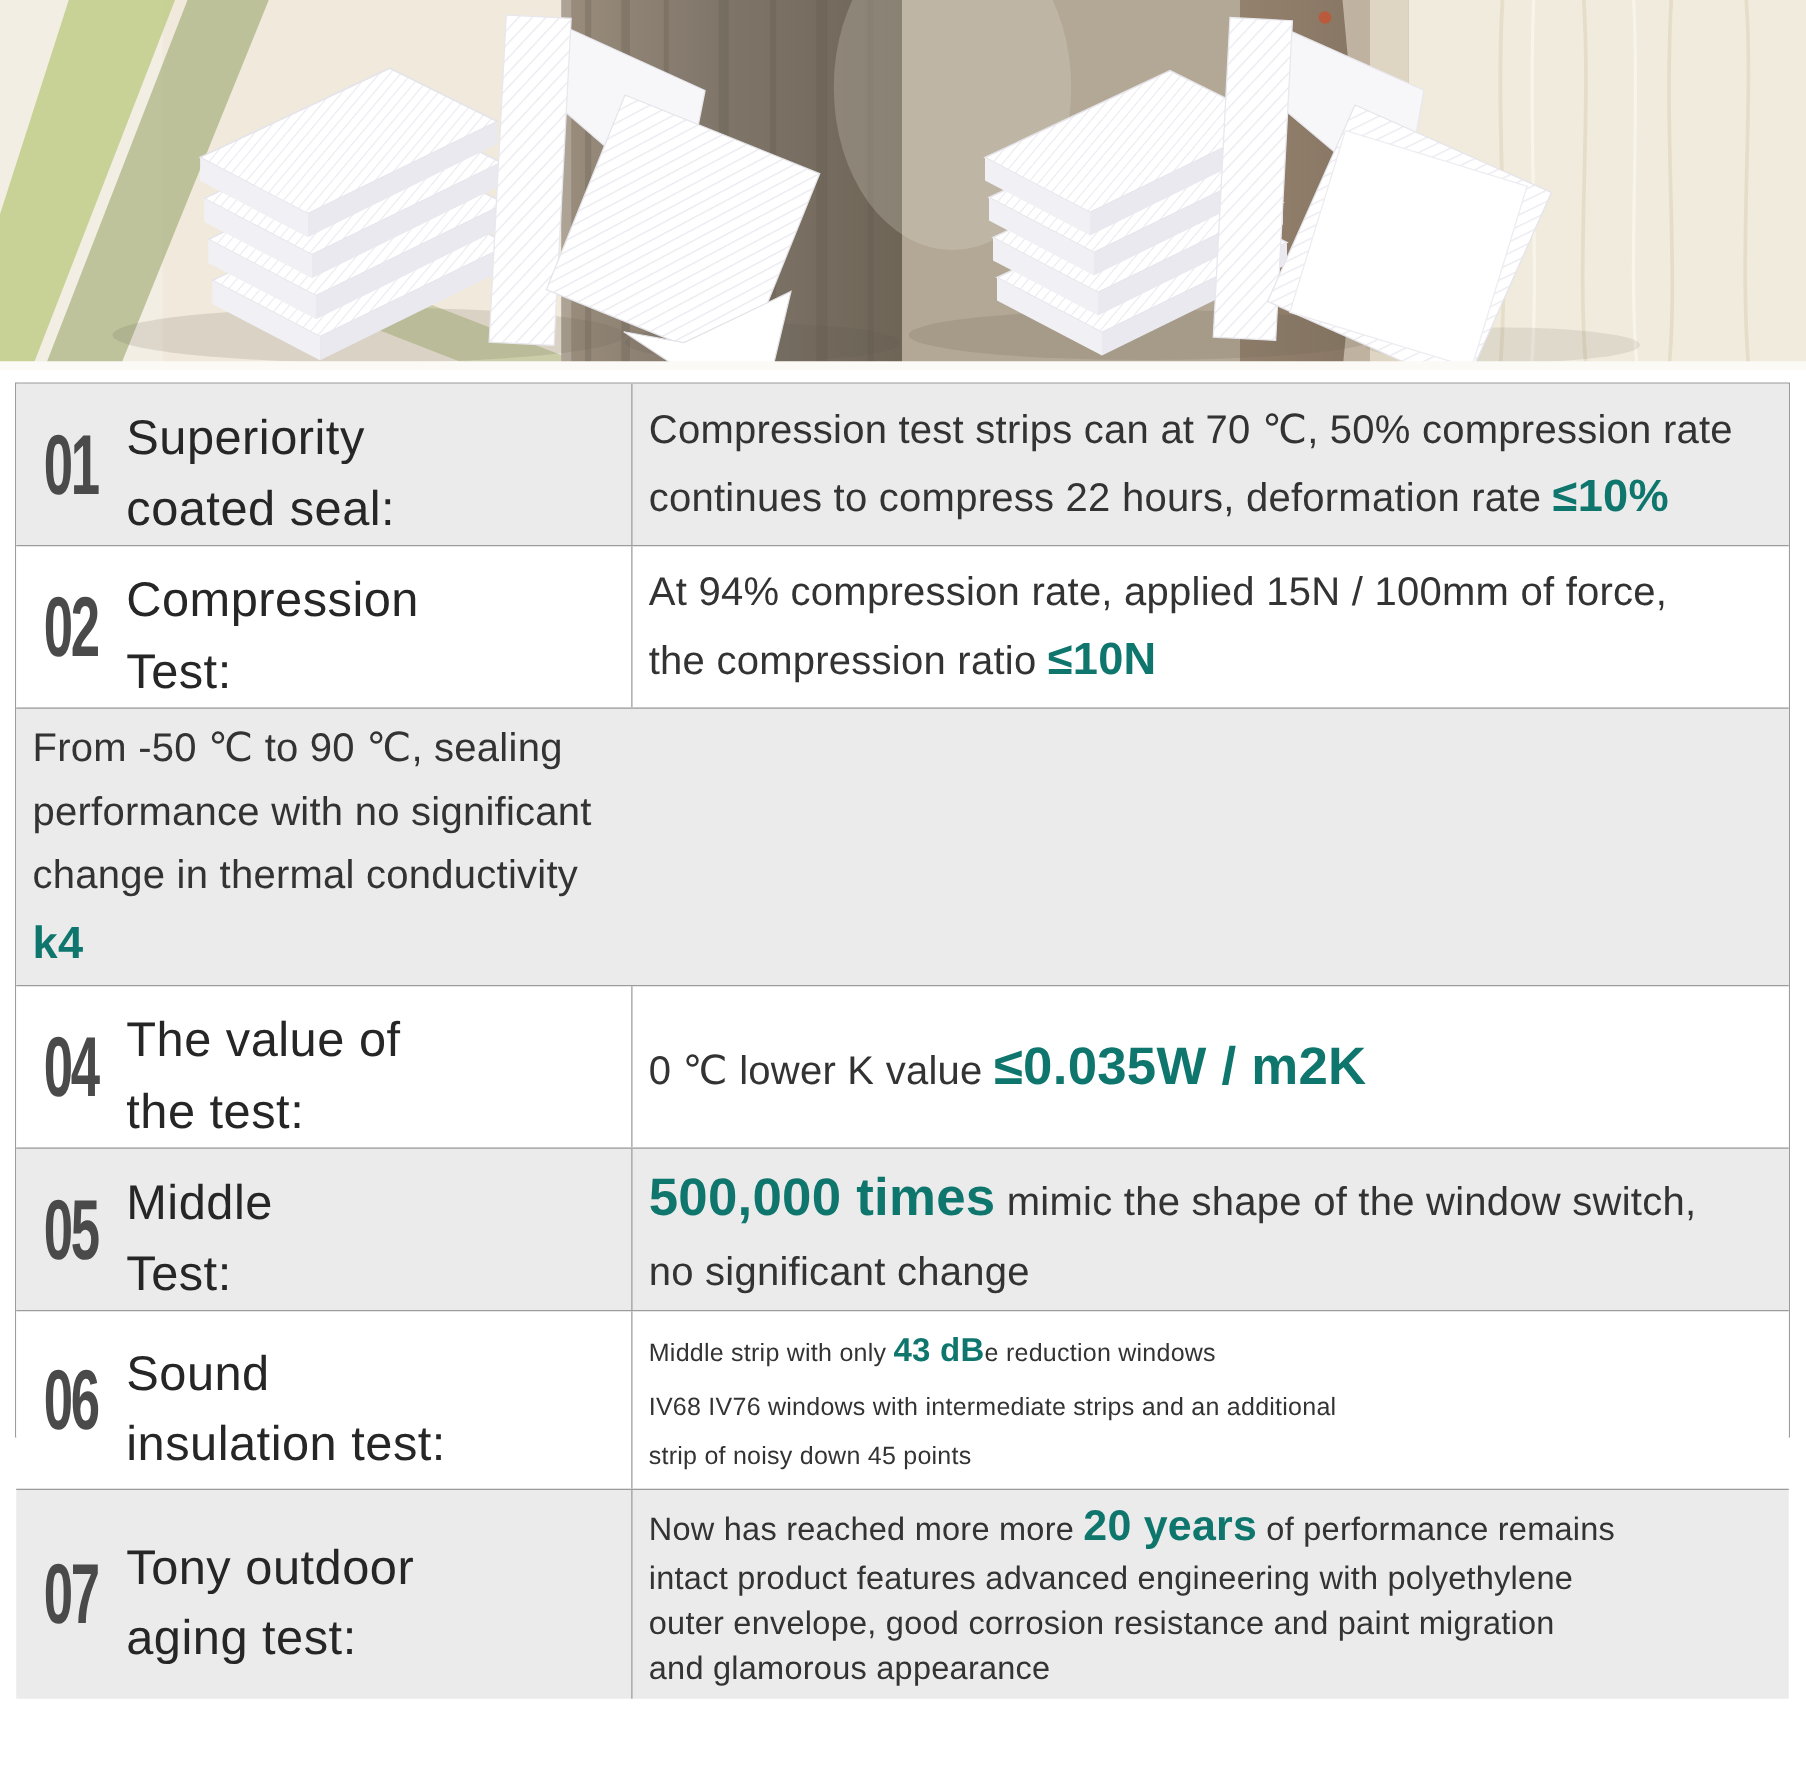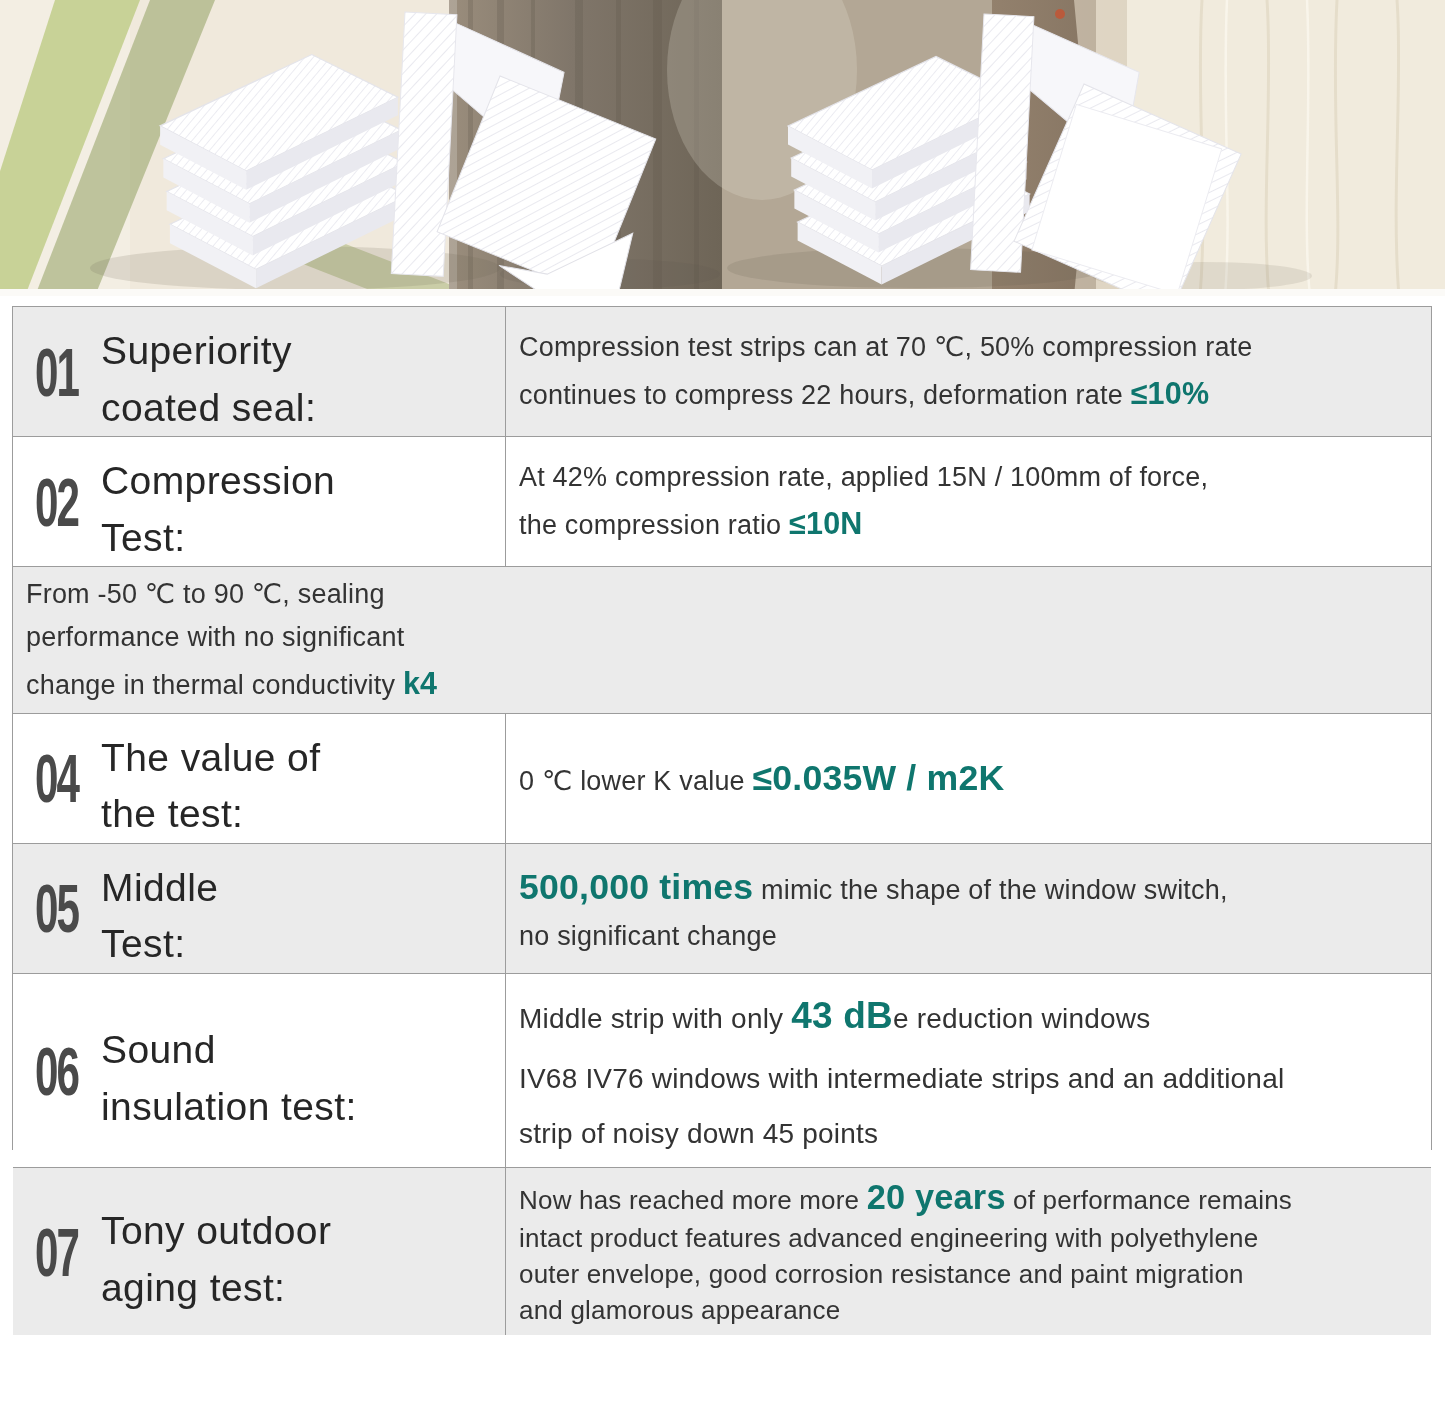--- a/index.html
+++ b/index.html
@@ -46,25 +46,25 @@
     font-size:39px;line-height:1.45;color:#262626;
     letter-spacing:.4px;
     white-space:pre-line;
     margin-top:16px;
   }
   .cell-right{
     display:flex;align-items:center;
     padding:6px 24px 6px 13px;box-sizing:border-box;
   }
   .row-desc{
-    font-size:27px;line-height:1.58;color:#333;
+    font-size:32px;line-height:1.58;color:#333;
     letter-spacing:.2px;
     white-space:pre-wrap;
   }
-  .row:nth-child(6) .row-desc{font-size:28px;line-height:1.95;}
+  .row:nth-child(6) .row-desc{font-size:20px;line-height:1.95;}
   .row:nth-child(7) .row-desc{font-size:26px;line-height:1.38;}
   .hl{color:#0f766e;font-weight:700;font-size:1.13em;}
   .hl.big{font-size:1.32em;}
 </style>
 </head>
 <body>
 
 <svg class="photo" viewBox="0 0 1445 296" preserveAspectRatio="none" aria-hidden="true">
   <defs>
     <pattern id="tex" width="8" height="8" patternUnits="userSpaceOnUse" patternTransform="rotate(40)">
@@ -171,21 +171,21 @@
     </div>
   </div>
 
   <div class="row">
     <div class="cell-left">
       <div class="row-number">02</div>
       <div class="row-title">Compression
 Test:</div>
     </div>
     <div class="cell-right">
-      <div class="row-desc"><span>At 42% compression rate, applied 15N / 100mm of force,
+      <div class="row-desc"><span>At 94% compression rate, applied 15N / 100mm of force,
 the compression ratio </span><span class="hl">≤10N</span></div>
     </div>
   </div>
 
   <div class="row gray">
     <div class="cell-right">
       <div class="row-desc"><span>From -50 ℃ to 90 ℃, sealing performance with no significant
 change in thermal conductivity </span><span class="hl">k4</span></div>
     </div>
   </div>

